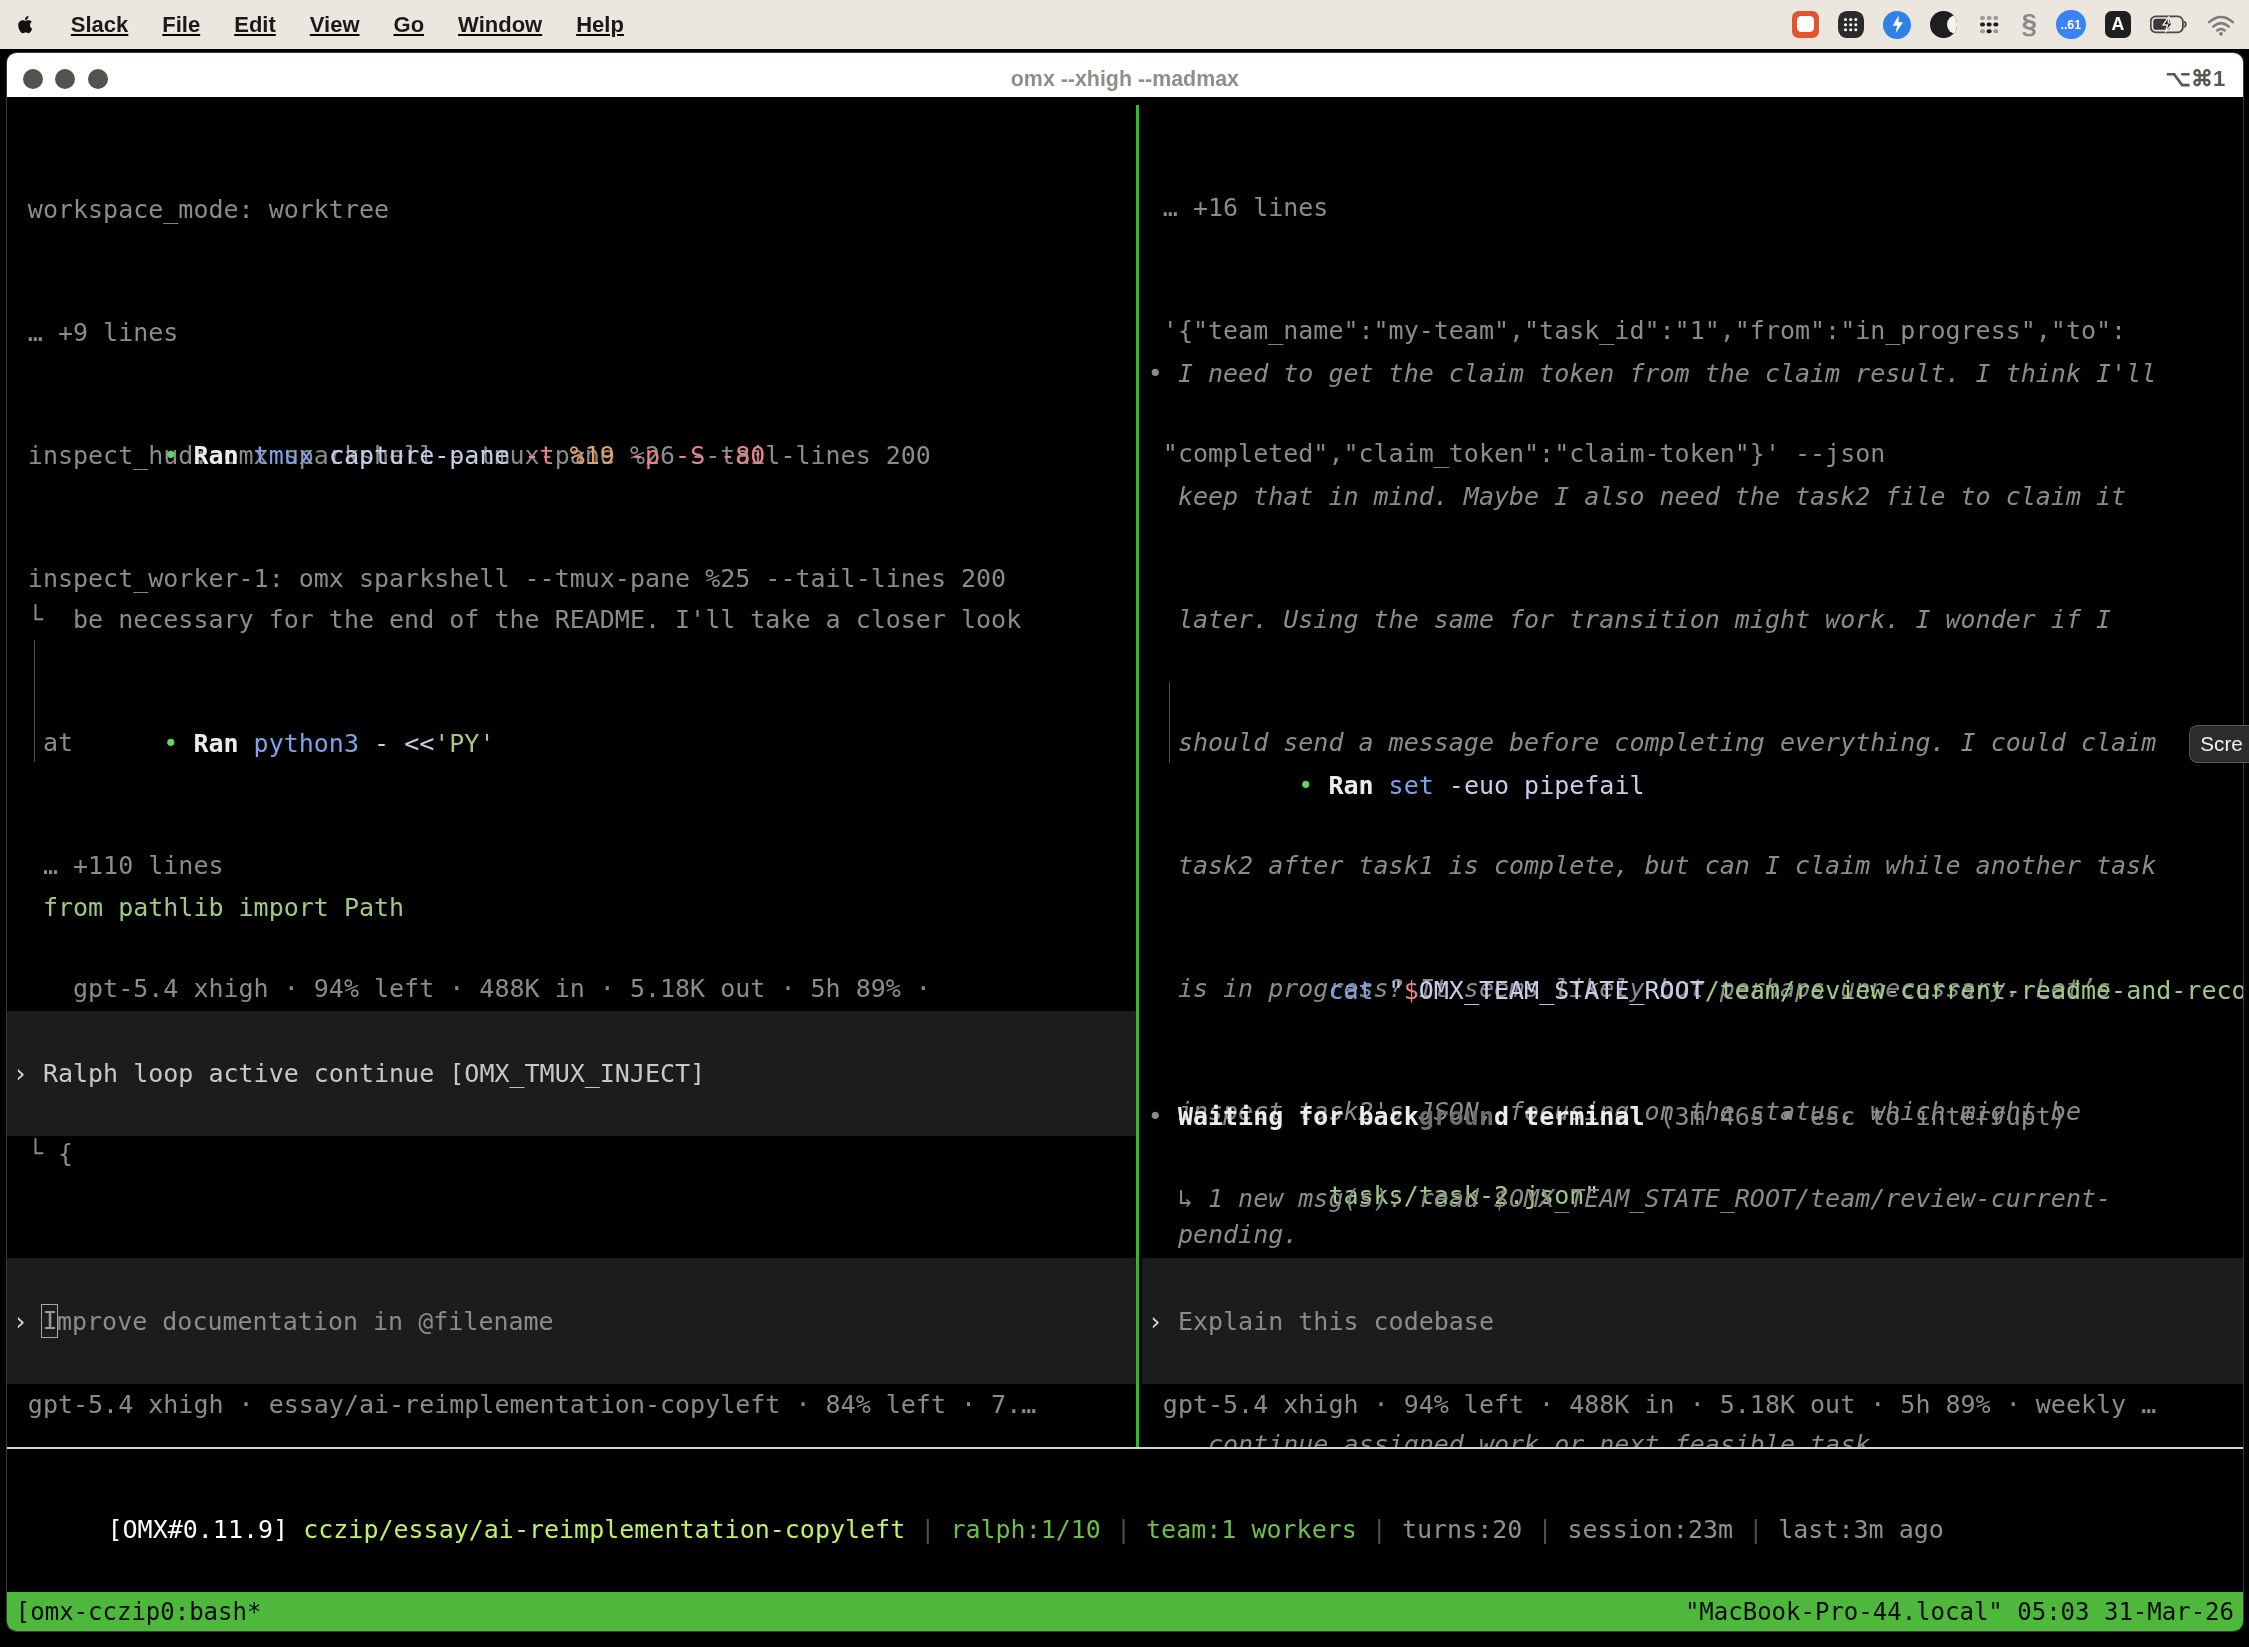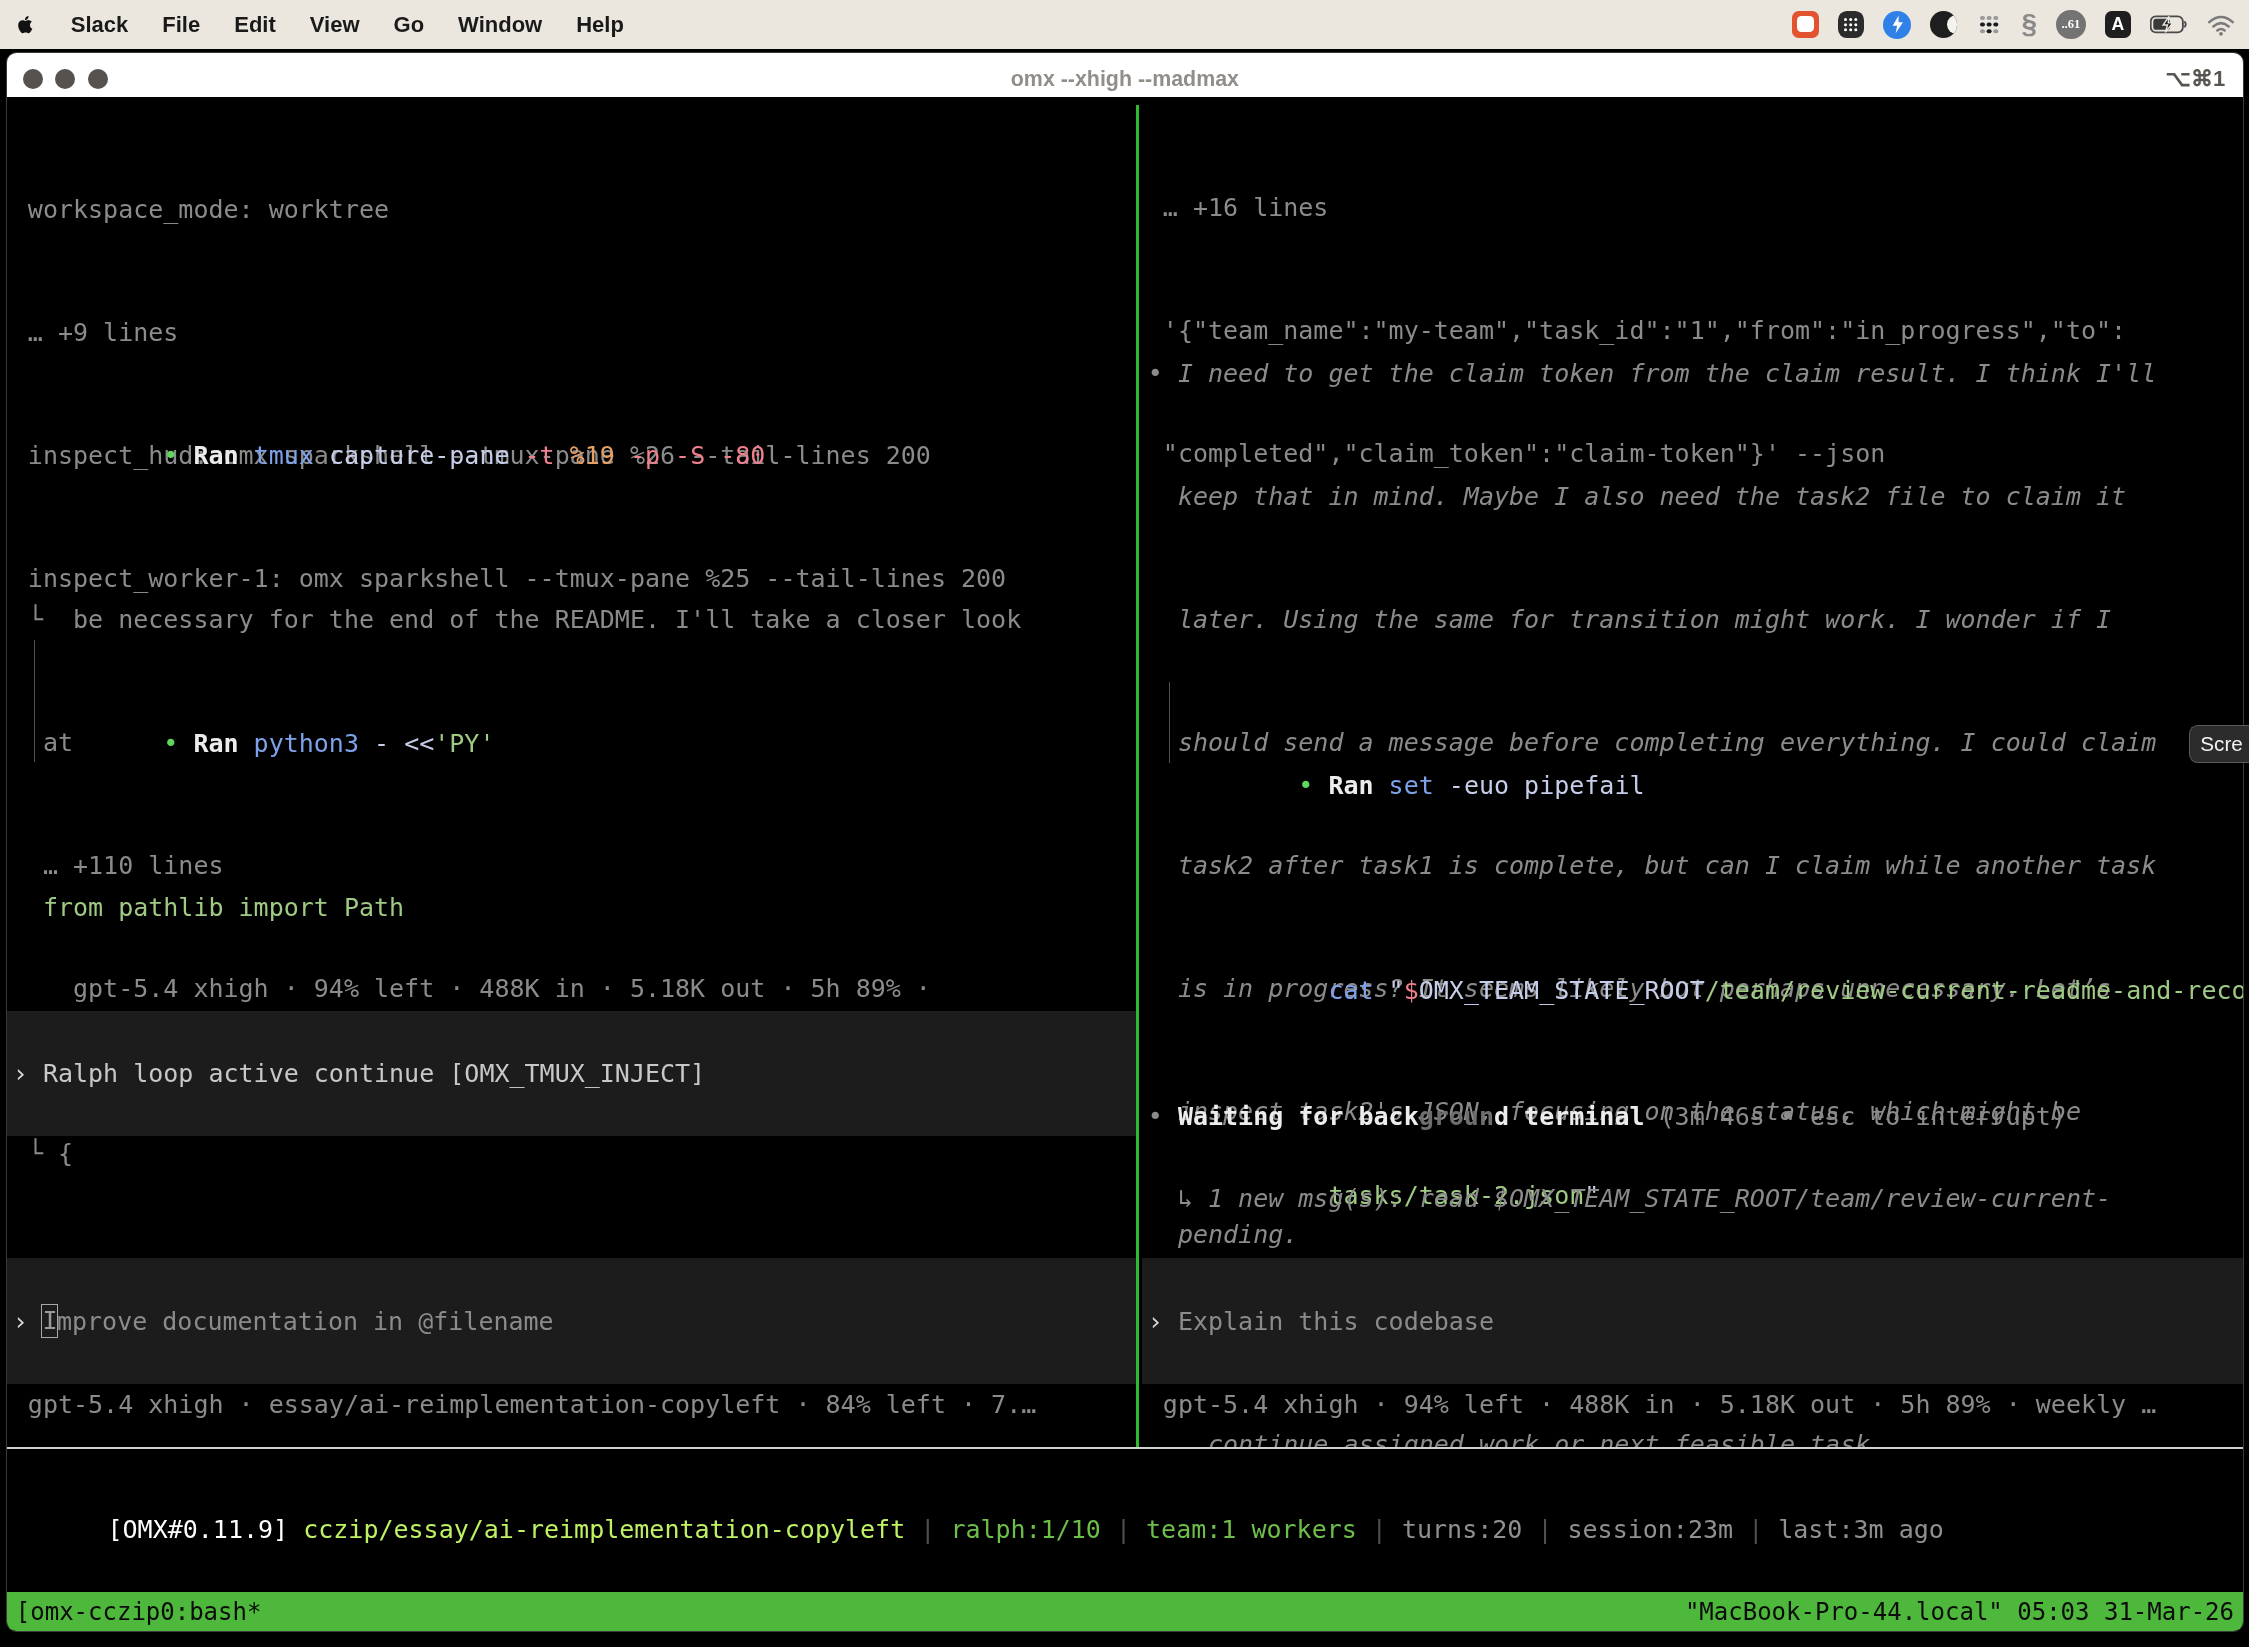--- a/index.html
+++ b/index.html
@@ -1,39 +1,39 @@
 <!DOCTYPE html>
 <html style="font-size:11.8px"><head>
 <meta charset="utf-8">
 <style>
   html,body{margin:0;padding:0;background:#000;}
   body{width:2250px;height:1648px;position:relative;overflow:hidden;font-family:"Liberation Sans",sans-serif;}
 
   
   .menubar{position:absolute;left:0;top:0;width:100%;height:49px;background:#ebe7df;display:flex;align-items:center;padding:0 14.8px;box-sizing:border-box;}
-  .mb-left{display:flex;align-items:flex-start;gap:34px;}
+  .mb-left{display:flex;align-items:flex-start;gap:34px;text-decoration:underline;}
   .mb-item{font-size:22px;color:#1a1a1a;font-weight:600;}
   .mb-item.app{font-weight:800;}
   .mb-right{margin-left:auto;display:flex;align-items:center;gap:19px;}
   .mi{display:flex;align-items:center;justify-content:center;}
 
   .ic-rec{width:26.6px;height:26.6px;background:#e2532f;border-radius:6.6px;position:relative;}
   .ic-rec::after{content:"";position:absolute;left:4.4px;top:4.4px;width:17.7px;height:16px;background:#fff;border-radius:4.4px;}
   .ic-keypad{width:26.6px;height:26.6px;background:#2b2b2b;border-radius:8.9px;position:relative;}
   .ic-keypad::after{content:"";position:absolute;left:6.6px;top:6.6px;width:3px;height:3px;border-radius:50%;background:#fff;
     box-shadow:5.2px 0 #fff,10.3px 0 #fff,0 5.2px #fff,5.2px 5.2px #fff,10.3px 5.2px #fff,0 10.3px #fff,5.2px 10.3px #fff,10.3px 10.3px #fff;}
   .ic-bolt{width:28px;height:28px;border-radius:50%;background:#2f81e8;position:relative;}
   .ic-bolt svg{position:absolute;left:5.2px;top:3.7px;}
   .ic-pac{width:26.6px;height:26.6px;border-radius:50%;background:#1e1e1e;position:relative;overflow:hidden;}
   .ic-pac::after{content:"";position:absolute;right:-8.9px;top:3.7px;width:19px;height:19px;border-radius:50%;background:#f5f3ee;}
   .ic-dots{width:26.6px;height:26.6px;position:relative;}
   .ic-dots::after{content:"";position:absolute;left:4.4px;top:4.4px;width:4.4px;height:4.4px;border-radius:50%;background:#9a9a9a;
     box-shadow:6.6px 0 #9a9a9a,13.3px 0 #9a9a9a,0 6.6px #1c1c1c,6.6px 6.6px #1c1c1c,13.3px 6.6px #1c1c1c,0 13.3px #9a9a9a,6.6px 13.3px #1c1c1c,13.3px 13.3px #9a9a9a;}
   .ic-squig{font-size:28px;color:#8a8a8a;font-weight:700;line-height:26.6px;}
-  .ic-count{width:29.5px;height:29.5px;border-radius:50%;background:#737373;color:#fff;font-size:12.5px;font-weight:700;display:flex;align-items:center;justify-content:center;font-family:Liberation Serif, serif;}
+  .ic-count{width:29.5px;height:29.5px;border-radius:50%;background:#3b82f6;color:#fff;font-size:12.5px;font-weight:700;display:flex;align-items:center;justify-content:center;}
   .ic-a{width:26.6px;height:26.6px;border-radius:6.6px;background:#1f1f1f;color:#fff;font-size:17.7px;font-weight:700;display:flex;align-items:center;justify-content:center;}
 
   
   .window{position:absolute;left:5.9px;top:52px;width:2238px;height:1580px;background:#000;border-radius:10.3px;overflow:hidden;border:0.7px solid #3a3a3a;box-sizing:border-box;}
   .titlebar{position:absolute;left:0;top:0;right:0;height:44px;background:#ffffff;}
   .tlights{position:absolute;left:16px;top:15.5px;display:flex;gap:12.5px;}
   .tlight{width:20px;height:20px;border-radius:50%;background:#555250;}
   .wtitle{position:absolute;left:50%;top:0;transform:translateX(-50%);line-height:52px;color:#918e8a;font-size:21.4px;font-weight:600;}
   .wshort{position:absolute;right:17.7px;top:0;line-height:52px;color:#595551;font-size:22px;font-weight:700;}
 

